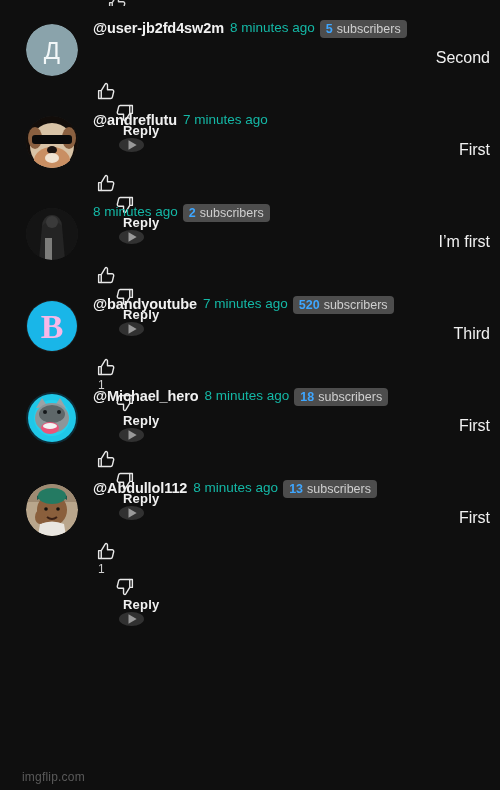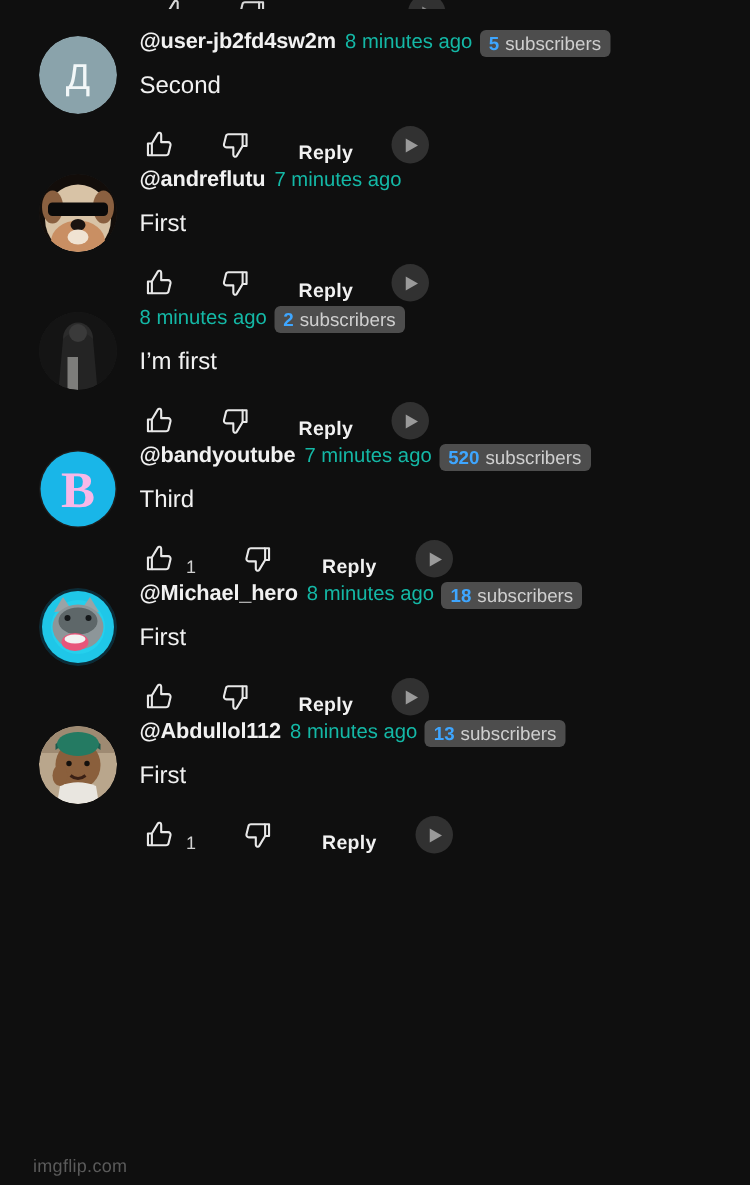--- a/index.html
+++ b/index.html
@@ -56,26 +56,28 @@
     margin-left:-1px;
     height:18px;
   }
   .sub-count { font-size:12.5px; color:#3ea6ff; font-weight:bold; }
   .sub-label { font-size:12.5px; color:#cfcfcf; }
 
   .text {
     font-size:16px; color:#f1f1f1;
     margin-top:6px;
     line-height:20px;
+    text-align:right;
   }
 
   .actions {
-    display:flex; align-items:flex-end;
+    display:flex; align-items:flex-start;
     margin-top:13px;
     height:28px;
+    flex-direction:column;
   }
   .icon-btn {
     width:26px; height:26px;
     display:flex; align-items:center; justify-content:center;
   }
   .icon-btn svg { display:block; }
   .like-count {
     font-size:12px; color:#d0d0d0;
     margin:0 10px 0 5px;
     min-width:6px;

